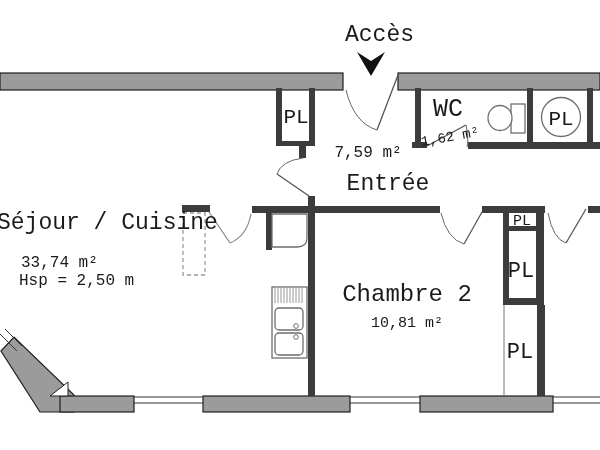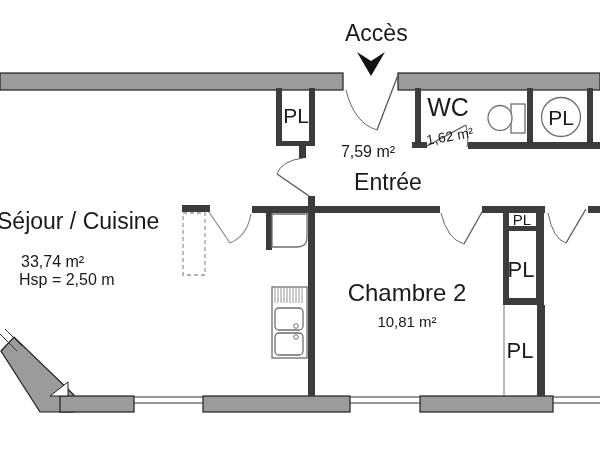--- a/index.html
+++ b/index.html
@@ -1,17 +1,17 @@
 <!DOCTYPE html>
 <html><head>
 <meta charset="utf-8">
 <style>
   html,body{margin:0;padding:0;background:#fff;}
   #stage{position:relative;width:600px;height:450px;background:#fff;overflow:hidden;
-         font-family:Liberation Sans, sans-serif;}
+         font-family:Liberation Mono, monospace;}
   svg{display:block;}
   .xw{fill:#9b9b9b;stroke:#1f1f1f;stroke-width:1.2;}
   .pw{fill:#3c3c3c;stroke:none;}
   .wl{stroke:#333;stroke-width:1;fill:none;}
   .dl{stroke:#555;stroke-width:1.3;fill:none;}
   .arc{stroke:#666;stroke-width:1;fill:none;}
   .fx{stroke:#6e6e6e;stroke-width:1.3;fill:#fff;}
   .fxl{stroke:#8a8a8a;stroke-width:0.9;fill:none;}
   .dash{stroke:#9a9a9a;stroke-width:1.3;fill:none;stroke-dasharray:4 3;}
   .t{fill:#1a1a1a;}

